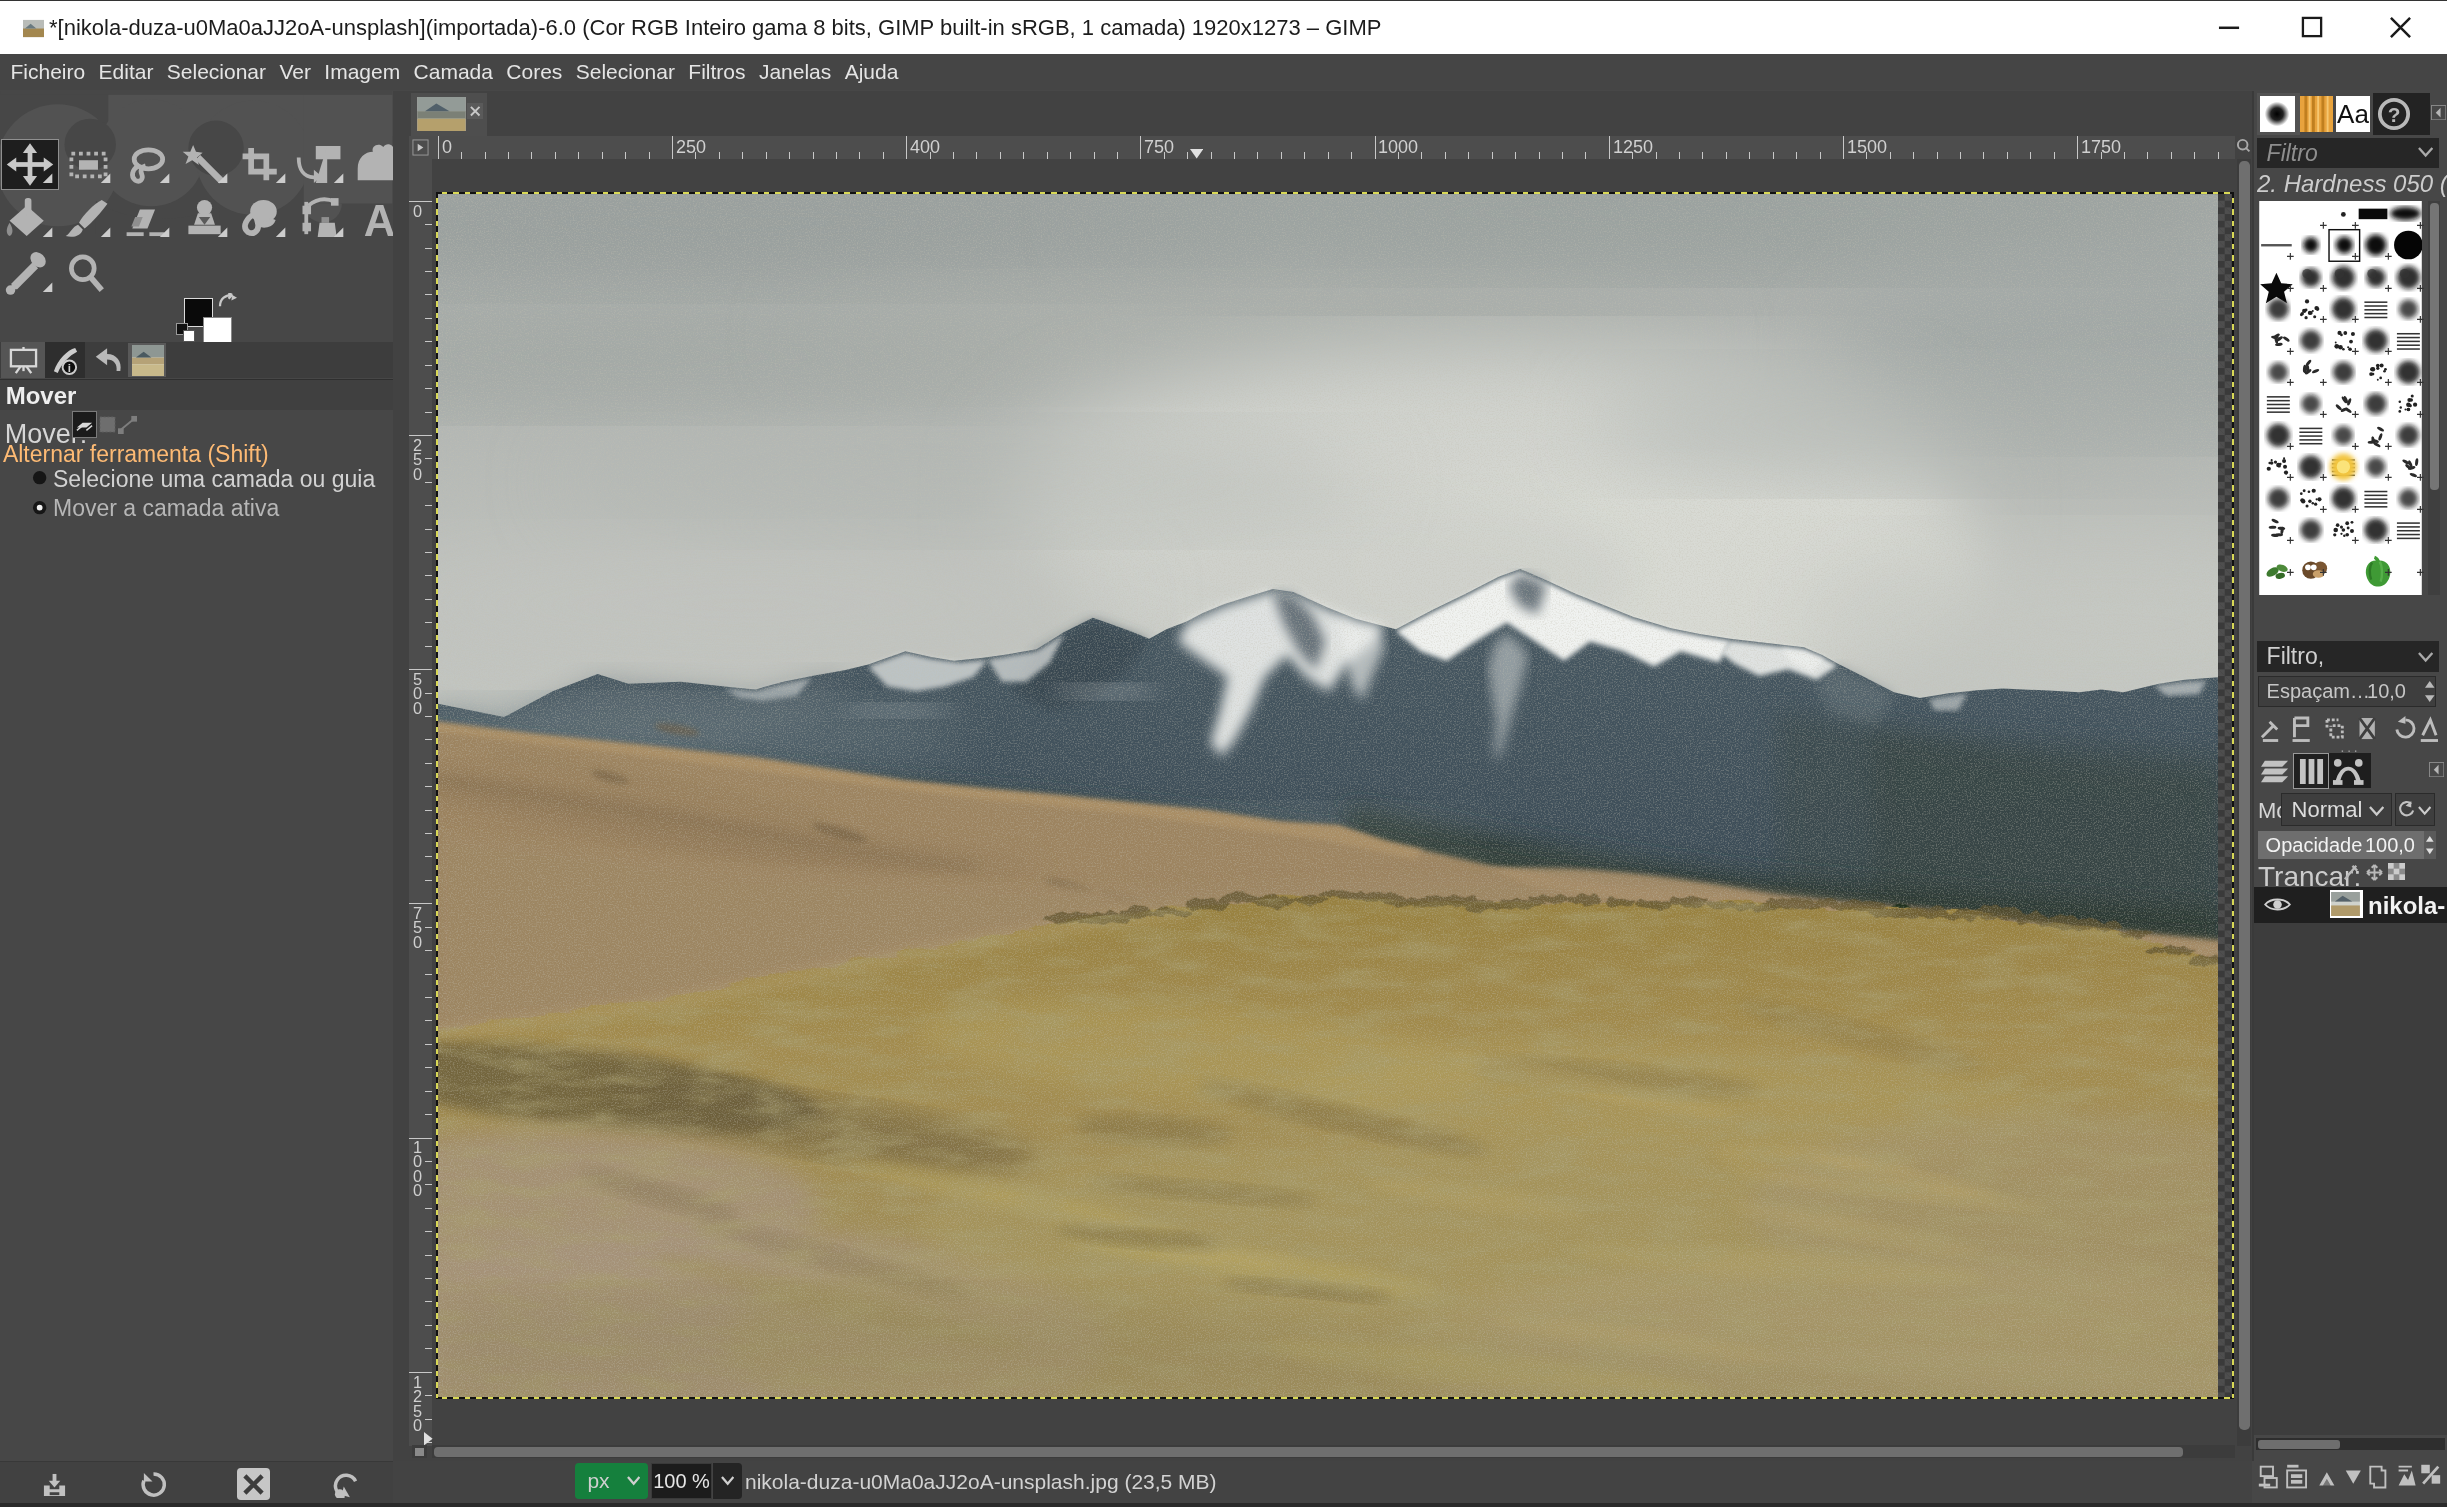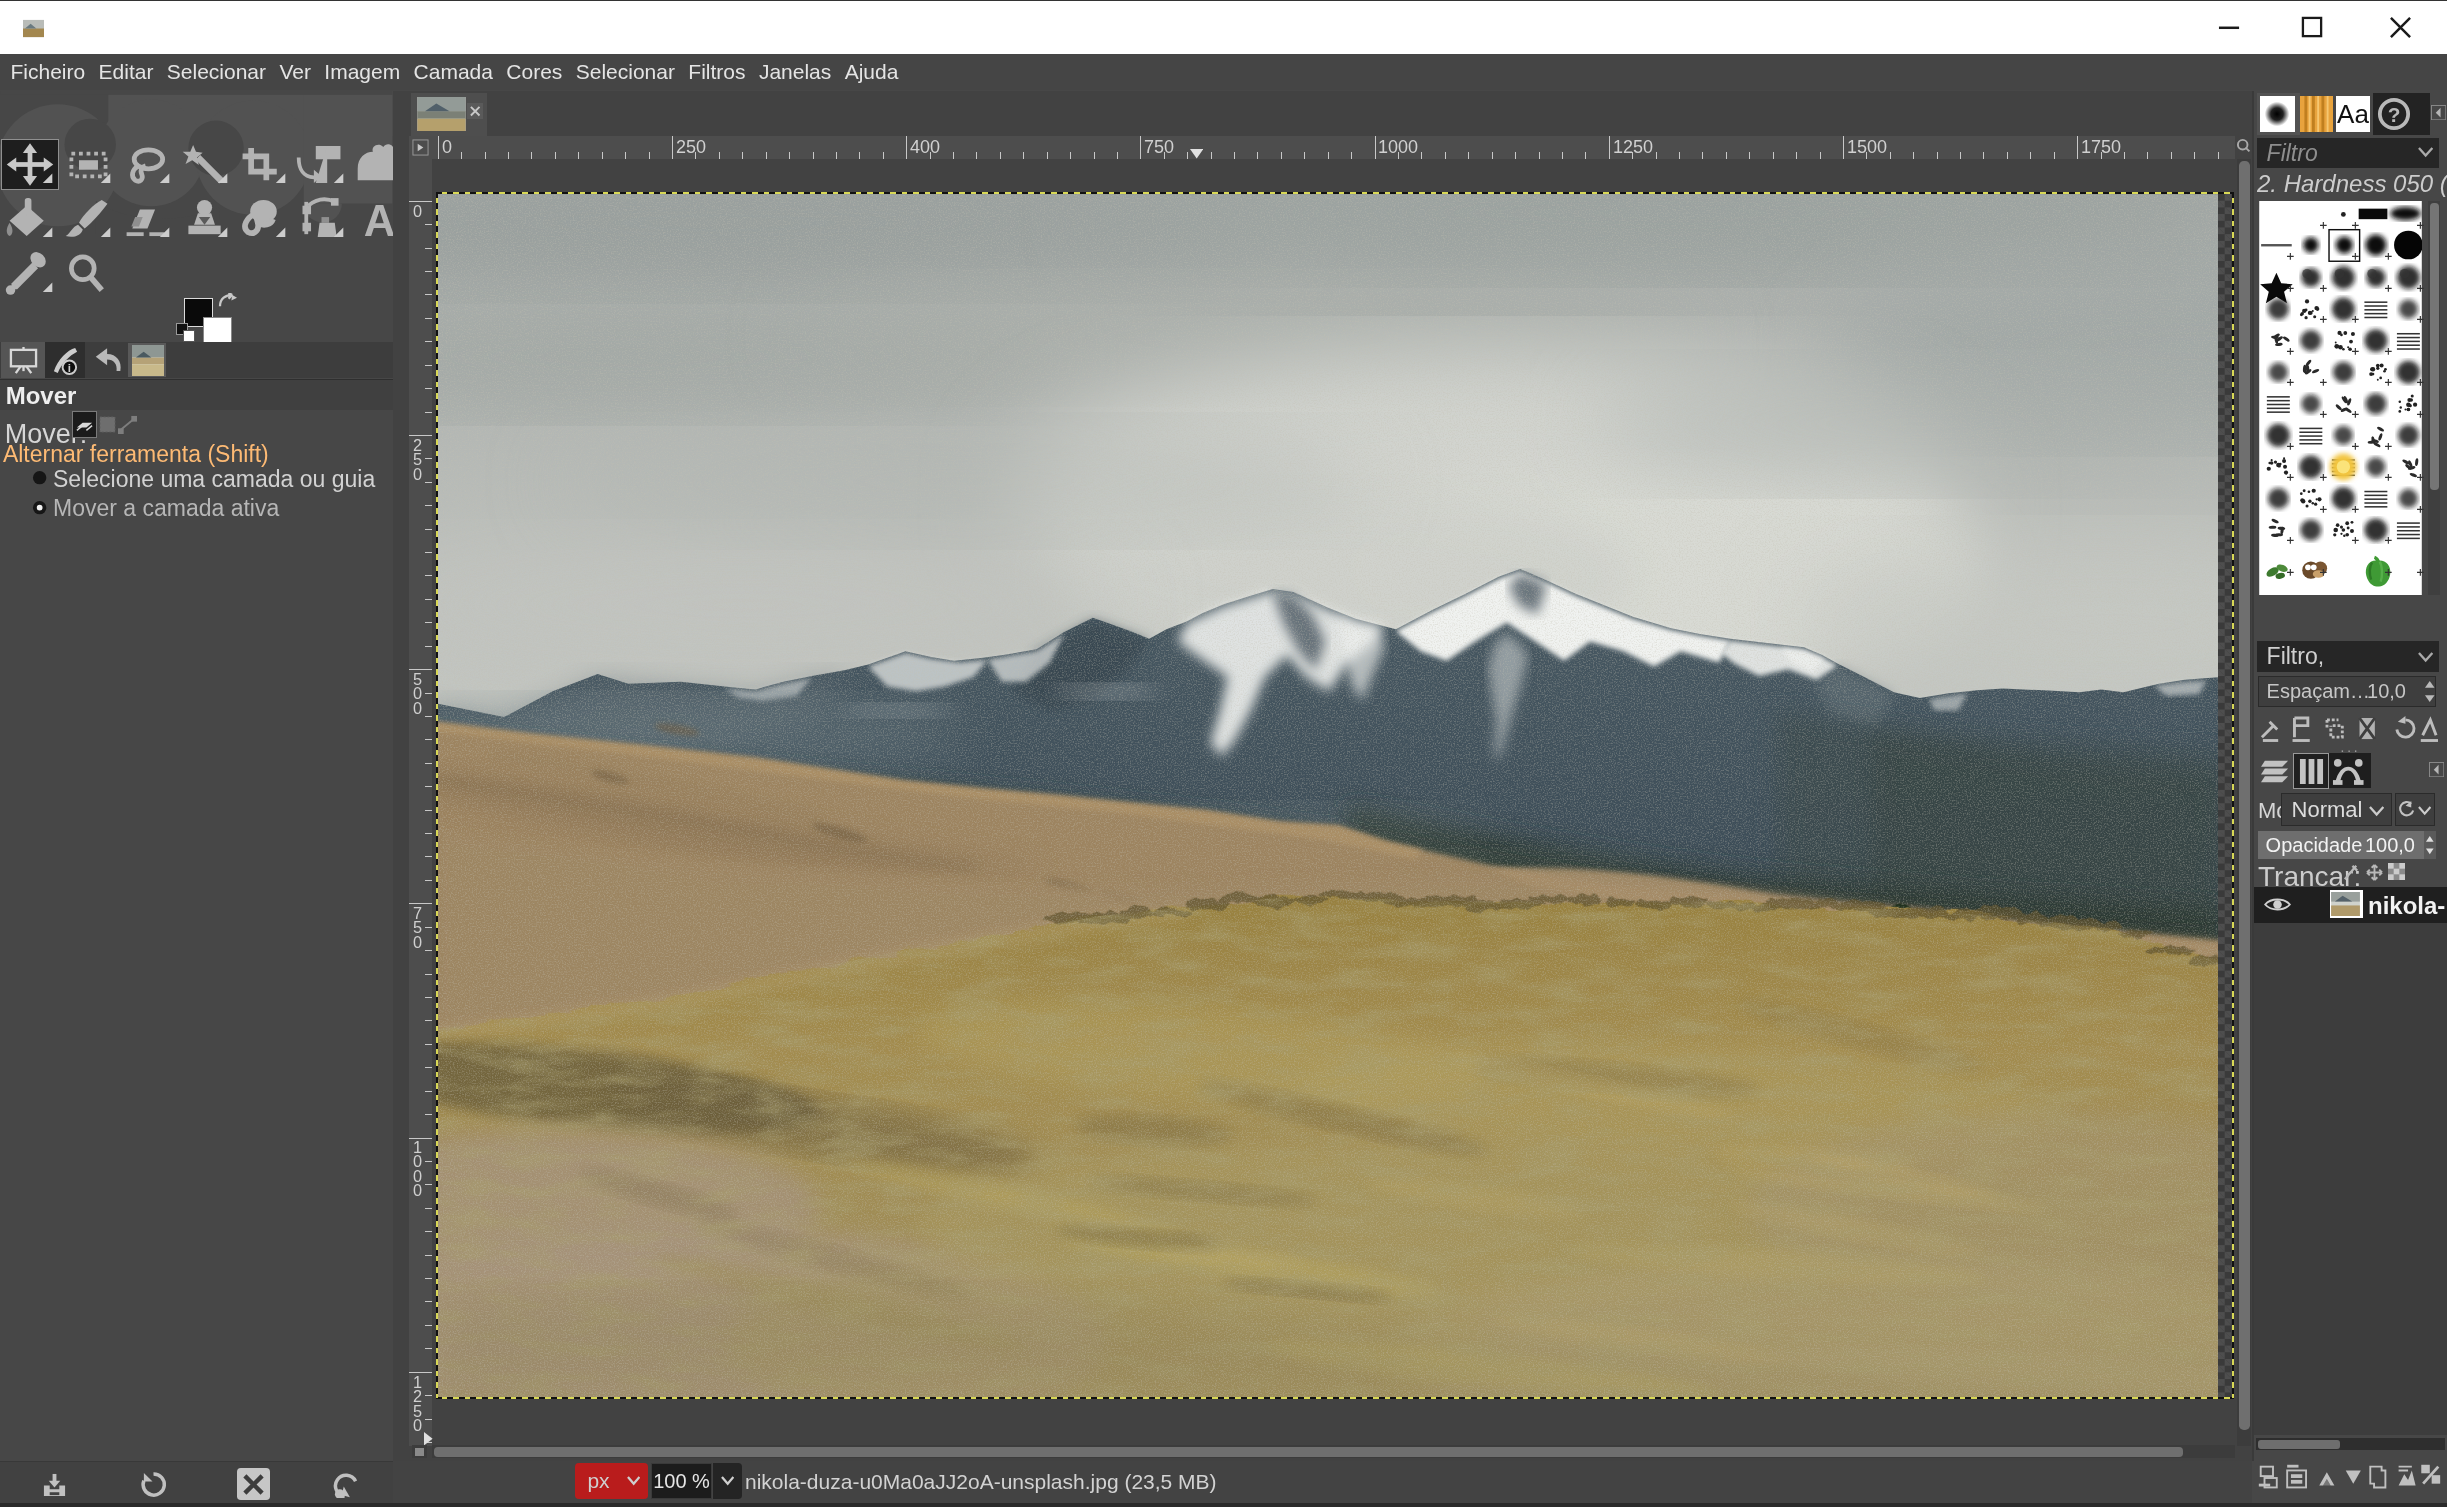--- a/index.html
+++ b/index.html
@@ -21,20 +21,21 @@
 .seltool{background:#1e1e1e;outline:1px solid #909090;}
 </style>
 </head>
 <body>
 <div id="titlebar">
  <svg class="abs" style="left:23px;top:17px" width="21" height="21" viewBox="0 0 22 22">
       <rect x="0" y="2" width="22" height="18" fill="#b9bcb8"></rect>
       <rect x="0" y="11" width="22" height="9" fill="#a3874f"></rect>
       <path d="M2,11 L8,6 L14,11 Z" fill="#6a7a80"></path>
     </svg>
+ <div id="titletxt">*[nikola-duza-u0Ma0aJJ2oA-unsplash](importada)-6.0 (Cor RGB Inteiro gama 8 bits, GIMP built-in sRGB, 1 camada) 1920x1273 – GIMP</div>
  <svg class="abs" style="left:2218px;top:15.3px" width="23" height="23" viewBox="0 0 24 24">
       <rect x="1" y="11" width="21" height="2.6" fill="#1a1a1a"></rect>
     </svg>
  <svg class="abs" style="left:2301px;top:15.3px" width="23" height="23" viewBox="0 0 24 24">
       <rect x="2" y="2" width="19" height="19" fill="none" stroke="#1a1a1a" stroke-width="2.4"></rect>
     </svg>
  <svg class="abs" style="left:2389px;top:15.3px" width="23" height="23" viewBox="0 0 24 24">
       <path d="M2,2 L22,22 M22,2 L2,22" stroke="#1a1a1a" stroke-width="2.6"></path>
     </svg>
 </div>
@@ -1321,21 +1322,21 @@
     <circle cx="7" cy="7" r="5" fill="none" stroke="#aaa" stroke-width="2"></circle>
     <line x1="10" y1="10" x2="14" y2="14" stroke="#aaa" stroke-width="2"></line>
   </svg>
 <div class="abs" style="left:2237px;top:159px;width:14.3px;height:1287px;background:#3c3c3c"></div>
 <div class="abs" style="left:2239px;top:161px;width:10.5px;height:1269px;background:#6f6f6f;border-radius:4.8px"></div>
 <div class="abs" style="left:412px;top:1445px;width:15.3px;height:13.4px;background:#3c3c3c"></div>
 <div class="abs" style="left:415px;top:1448px;width:8.6px;height:7.6px;background:#8a8a8a"></div>
 <div class="abs" style="left:432px;top:1445px;width:1803px;height:13.4px;background:#3c3c3c"></div>
 <div class="abs" style="left:434px;top:1447px;width:1749px;height:9.6px;background:#6f6f6f;border-radius:3.8px"></div>
 
-<div class="abs" style="left:575px;top:1463px;width:73px;height:36px;background:#b91c1c;border-radius:3.8px;color:#cfcfcf;font-size:21px;line-height:36px;padding-left:12.4px">px <svg style="position:absolute;right:7.6px;top:13.4px" width="13.4" height="9.6" viewBox="0 0 14 10">
+<div class="abs" style="left:575px;top:1463px;width:73px;height:36px;background:#15803d;border-radius:3.8px;color:#cfcfcf;font-size:21px;line-height:36px;padding-left:12.4px">px <svg style="position:absolute;right:7.6px;top:13.4px" width="13.4" height="9.6" viewBox="0 0 14 10">
       <path d="M1,1 L7,8 L13,1" stroke="#cfcfcf" stroke-width="2.4" fill="none"></path>
     </svg></div>
 <div class="abs" style="left:651px;top:1463px;width:61px;height:36px;background:#1c1c1c;border:1px solid #3a3a3a;color:#e6e6e6;font-size:20px;line-height:34px;text-align:center">100&nbsp;%</div>
 <div class="abs" style="left:713px;top:1463px;width:29px;height:36px;background:#242424;border-radius:0 3.8px 3.8px 0">
     <svg style="position:absolute;left:7.6px;top:13.4px" width="13.4" height="9.6" viewBox="0 0 14 10">
       <path d="M1,1 L7,8 L13,1" stroke="#cfcfcf" stroke-width="2.4" fill="none"></path>
     </svg>
   </div>
 <div class="abs" style="left:745px;top:1470px;font-size:21px;color:#d2d2d2">nikola-duza-u0Ma0aJJ2oA-unsplash.jpg (23,5 MB)</div>
 

